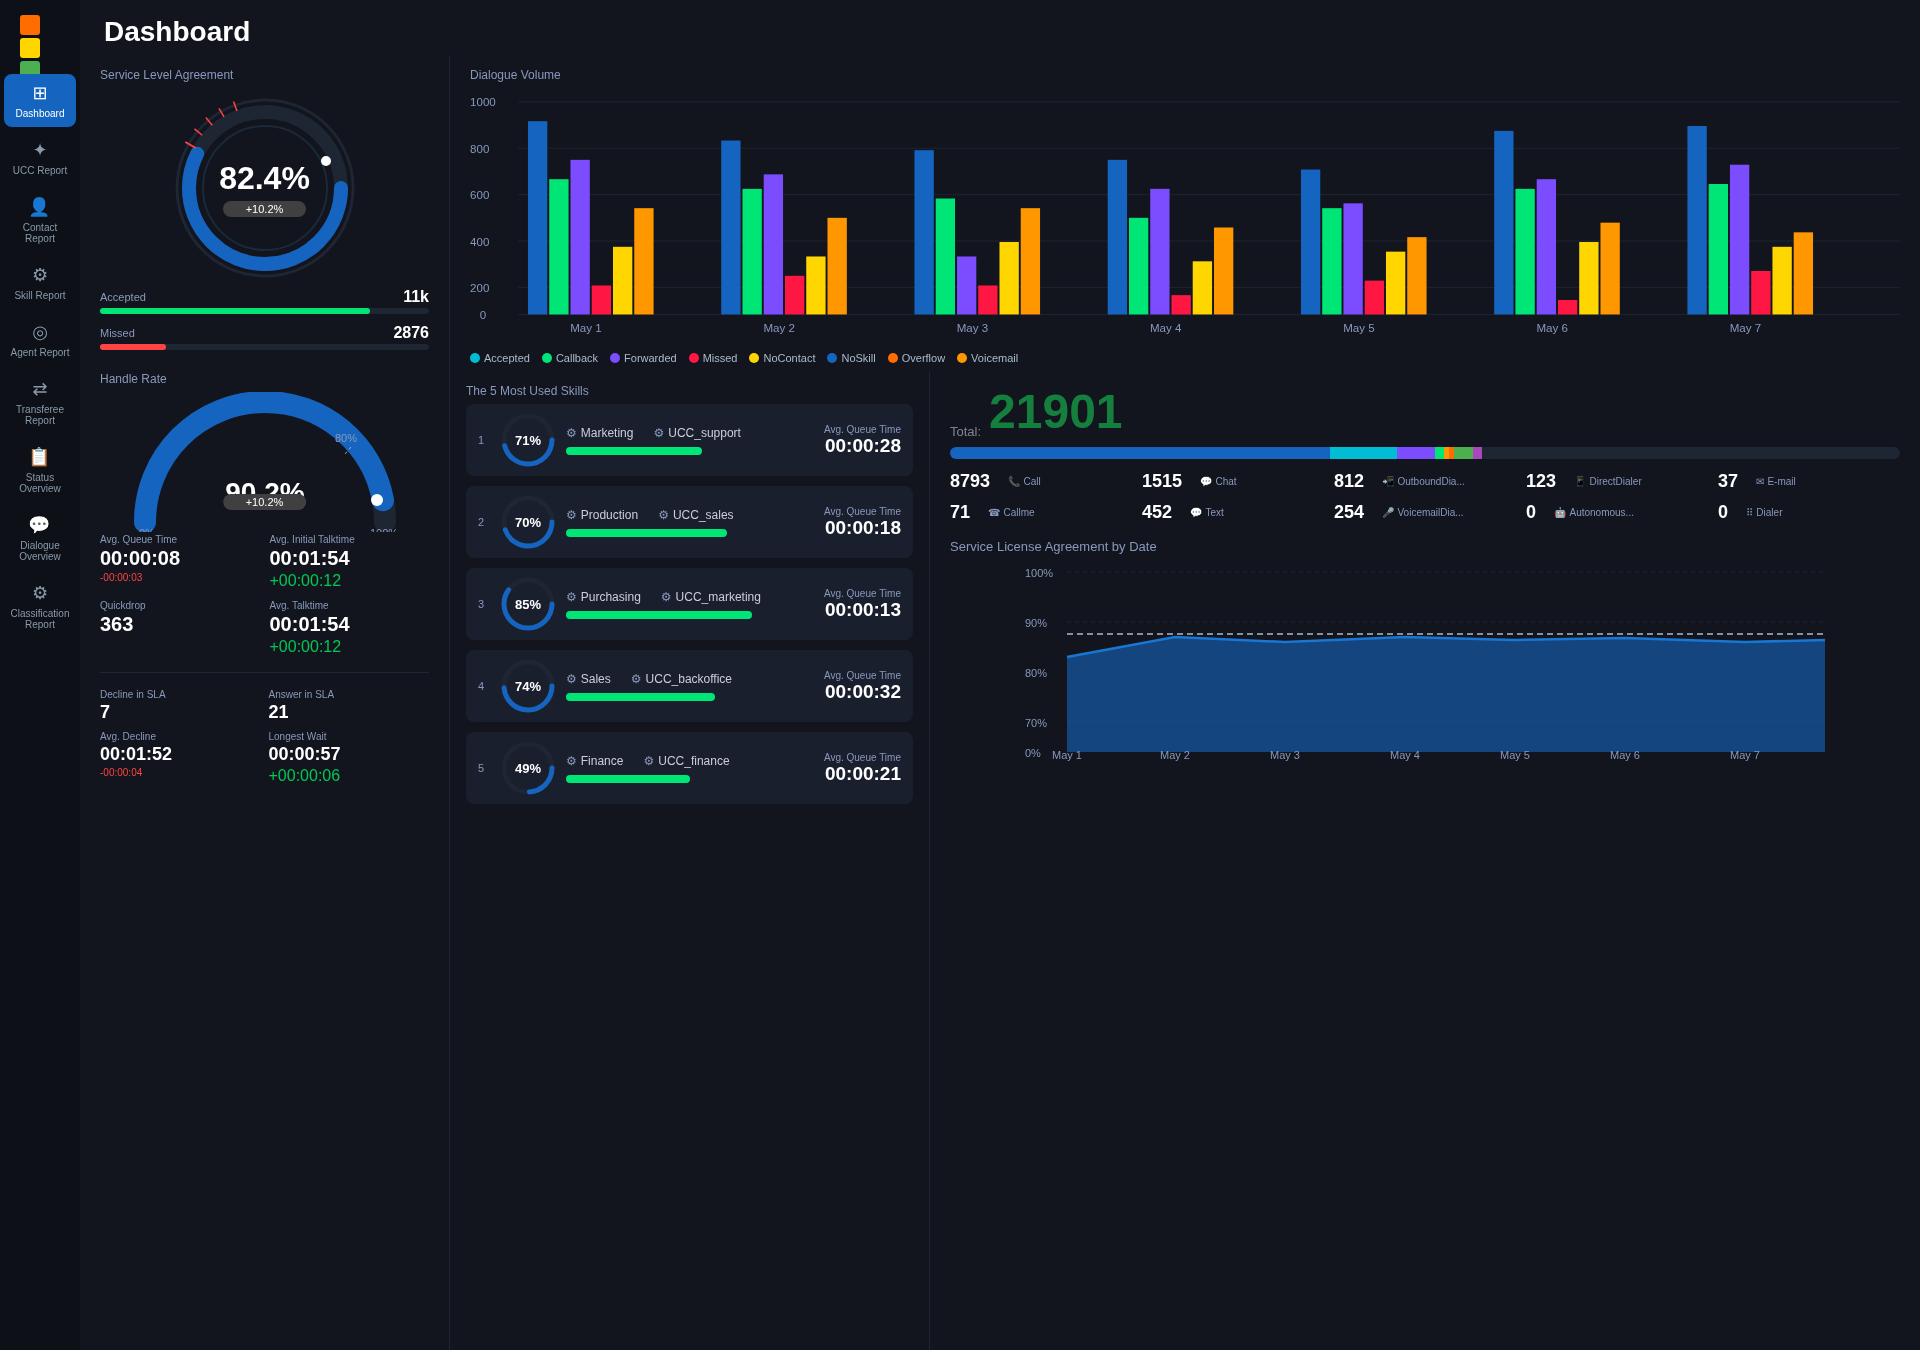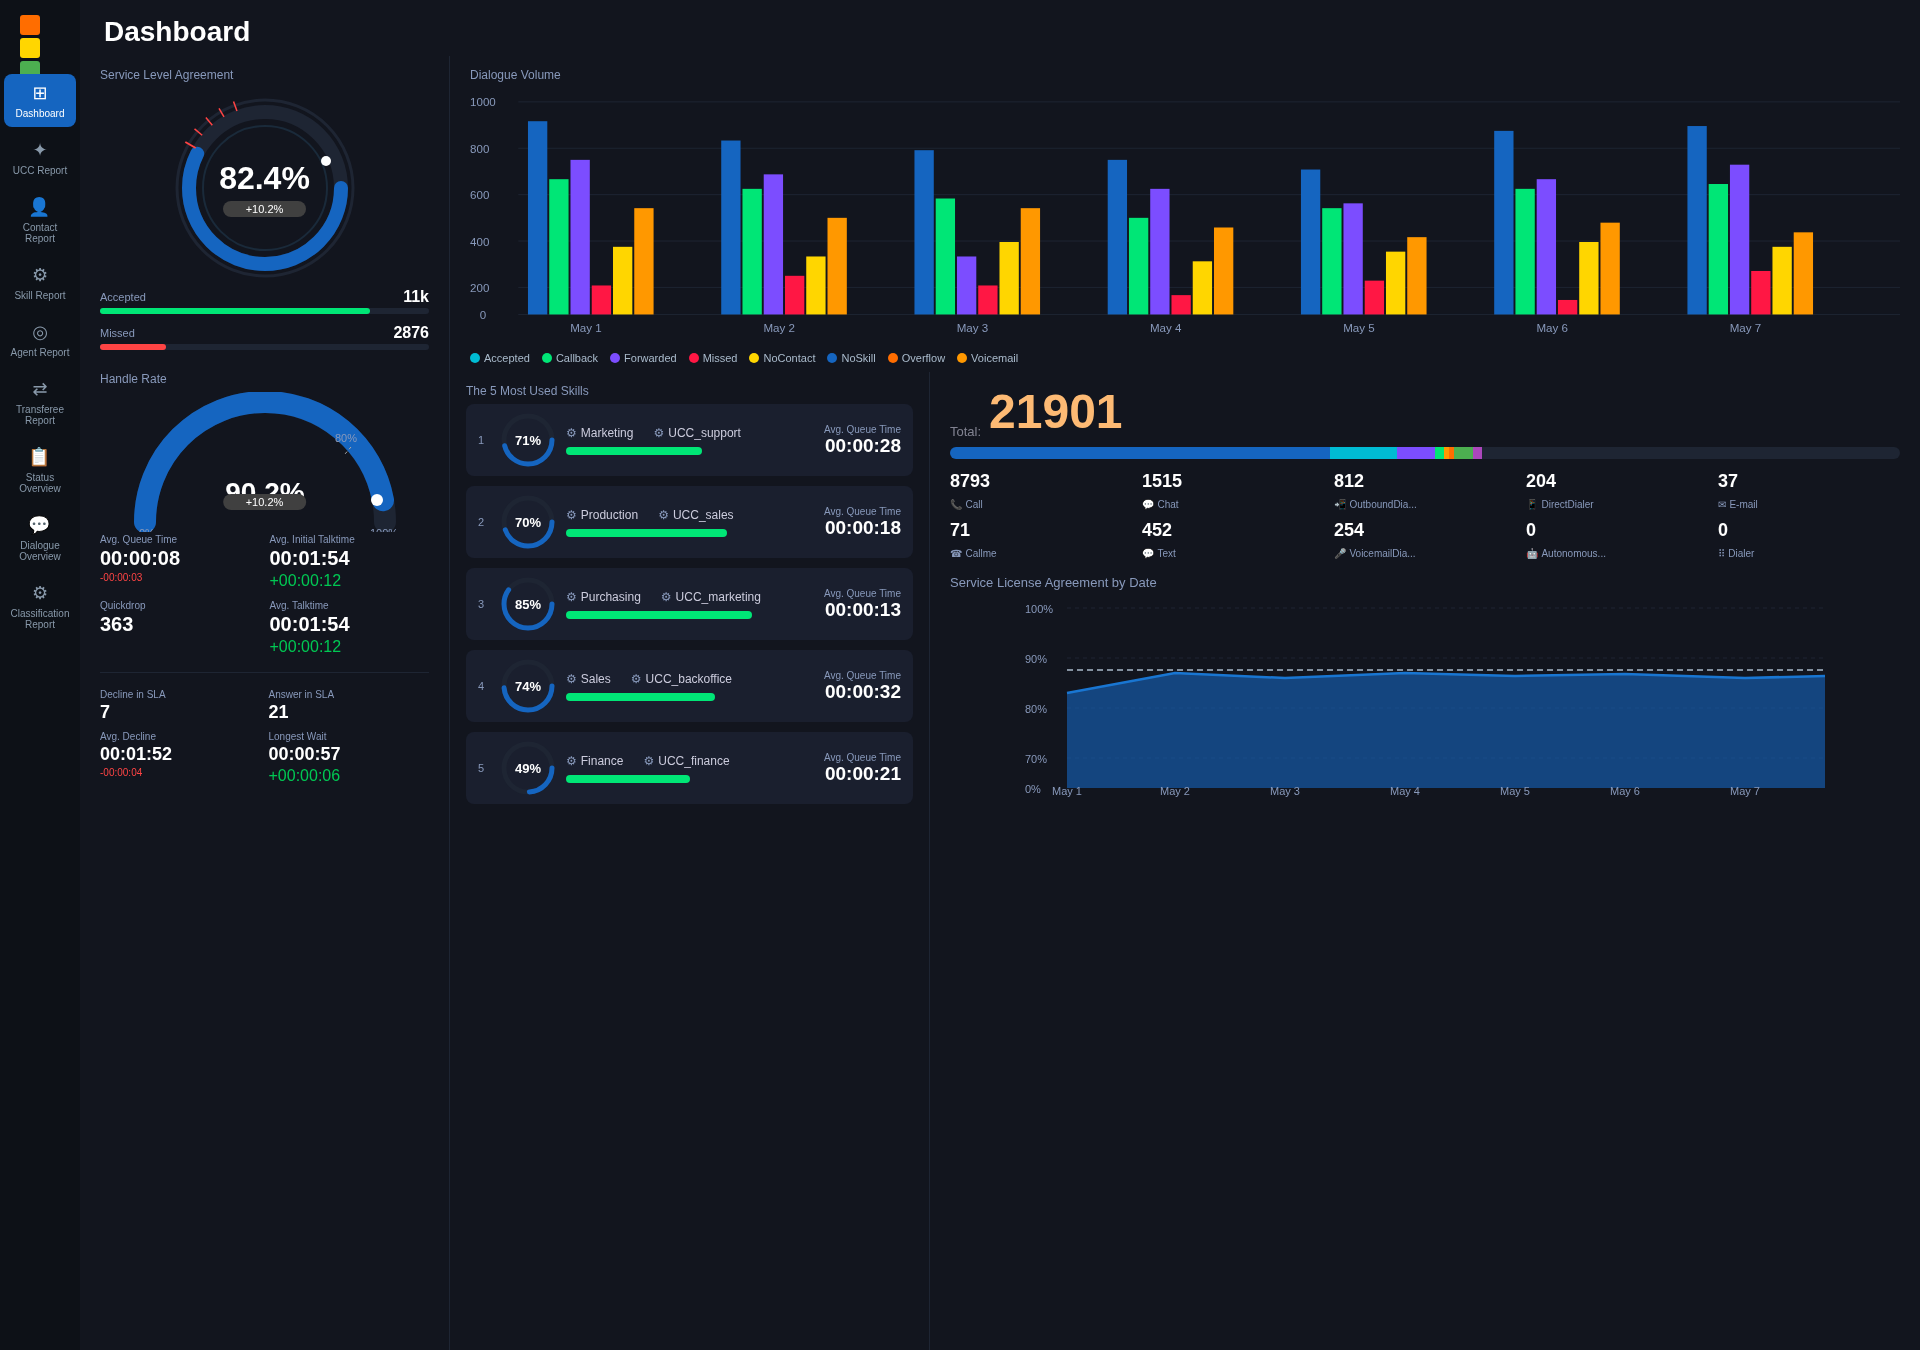--- a/index.html
+++ b/index.html
@@ -119,27 +119,27 @@
     .skill-icon { font-size: 12px; color: #8899bb; }
     .skill-bar { height: 8px; background: #00e676; border-radius: 4px; margin-top: 4px; }
     .skill-queue { font-size: 11px; color: #8899bb; margin-left: auto; text-align: right; flex-shrink: 0; }
     .skill-queue-time { font-size: 19px; font-weight: 700; color: #fff; }
 
     
     .stats-panel { flex: 1; padding: 12px 20px; }
 
     .modality-title { font-size: 13px; color: #8899bb; margin-bottom: 4px; }
     .modality-total { font-size: 13px; color: #aabb; }
-    .modality-big { font-size: 48px; font-weight: 700; color: #fdba74; display: inline; }
+    .modality-big { font-size: 48px; font-weight: 700; color: #15803d; display: inline; }
 
     .modality-bar { height: 12px; border-radius: 6px; display: flex; overflow: hidden; margin: 8px 0 12px; }
     .modality-seg { height: 100%; }
 
     .modality-grid { display: grid; grid-template-columns: repeat(5, 1fr); gap: 10px; margin-bottom: 16px; }
-    .modality-item { display: flex; flex-direction: column; gap: 7px; }
+    .modality-item { display: flex; flex-direction: row; gap: 18px; }
     .modality-count { font-size: 18px; font-weight: 700; color: #fff; }
     .modality-name { font-size: 10px; color: #8899bb; display: flex; align-items: center; gap: 3px; }
 
     .sla-date-title { font-size: 13px; color: #8899bb; margin-bottom: 8px; }
 
     
     .sla-chart { height: 200px; position: relative; }
     .sla-chart svg { width: 100%; height: 100%; }
   </style>
 </head>
@@ -589,21 +589,21 @@
               </div>
               <div class="modality-item">
                 <span class="modality-count">1515</span>
                 <span class="modality-name"><span>💬</span> Chat</span>
               </div>
               <div class="modality-item">
                 <span class="modality-count">812</span>
                 <span class="modality-name"><span>📲</span> OutboundDia...</span>
               </div>
               <div class="modality-item">
-                <span class="modality-count">204</span>
+                <span class="modality-count">123</span>
                 <span class="modality-name"><span>📱</span> DirectDialer</span>
               </div>
               <div class="modality-item">
                 <span class="modality-count">37</span>
                 <span class="modality-name"><span>✉</span> E-mail</span>
               </div>
               <div class="modality-item">
                 <span class="modality-count">71</span>
                 <span class="modality-name"><span>☎</span> Callme</span>
               </div>

